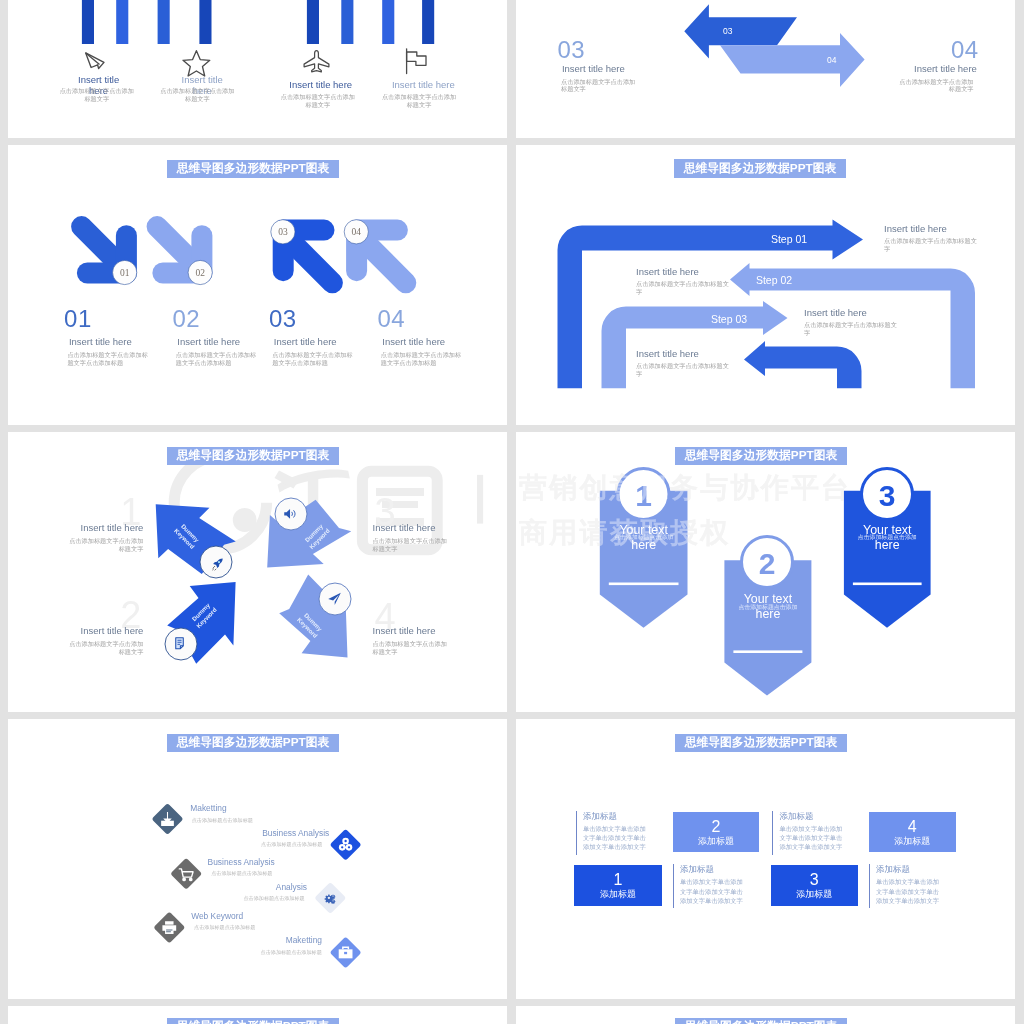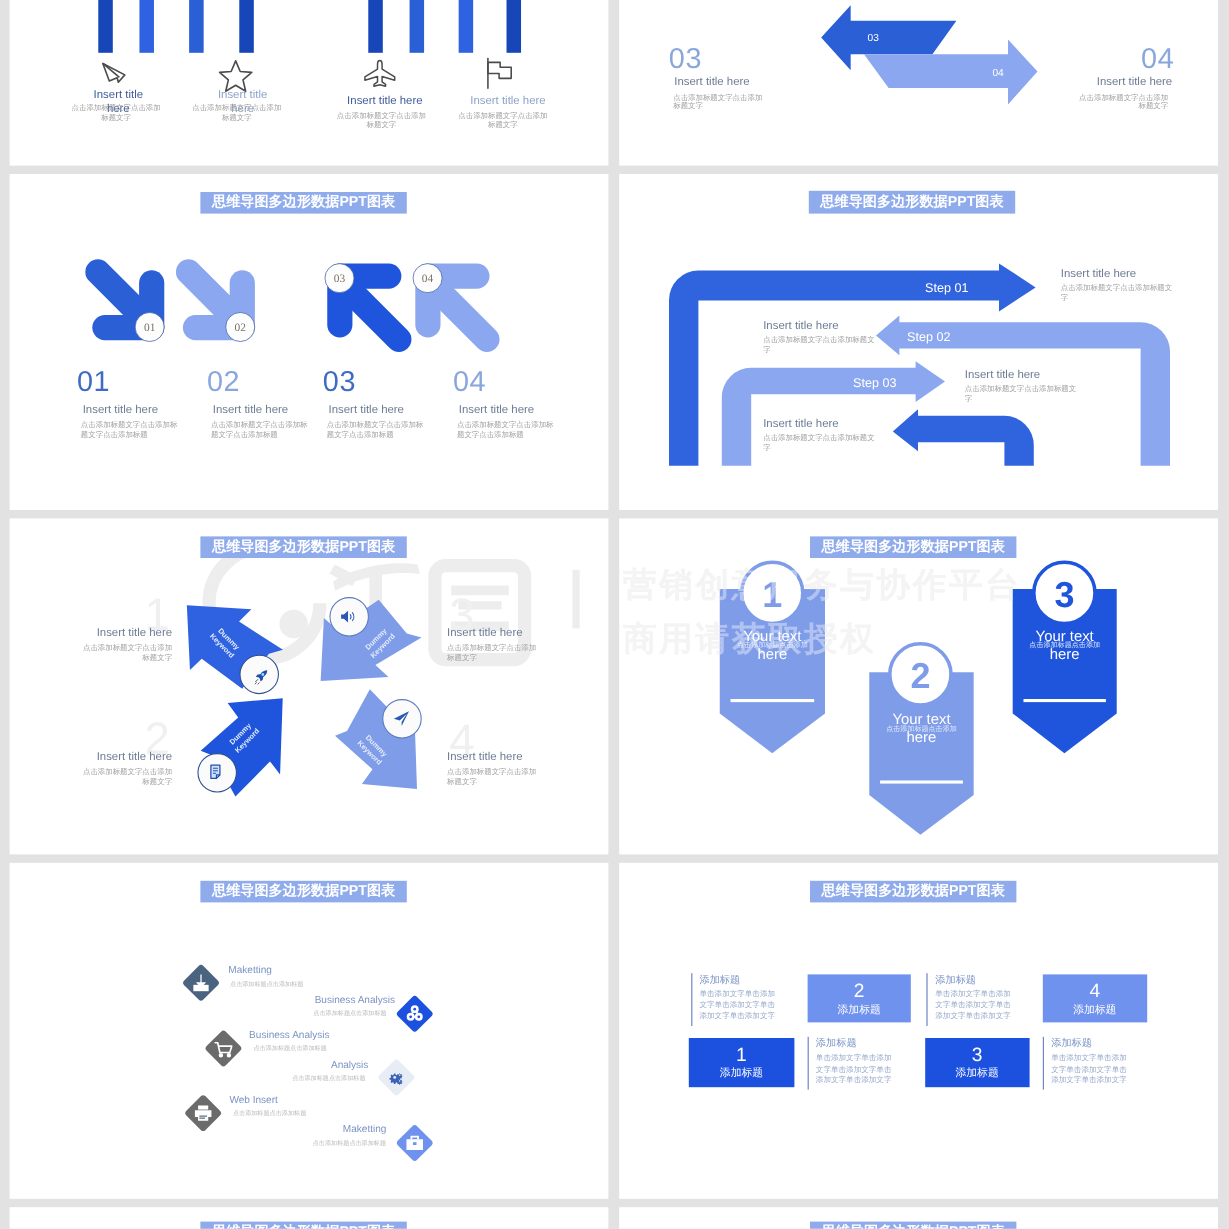--- a/index.html
+++ b/index.html
@@ -336,21 +336,21 @@
           </g>
   </svg>
   <div class="abs dlbl" style="left:182.3px;top:91.3px">Maketting</div>
   <div class="abs dsub" style="left:183.7px;top:104.8px">点击添加标题点击添加标题</div>
   <div class="abs dlbl" style="left:254.2px;top:116.4px">Business Analysis</div>
   <div class="abs dsub" style="left:253.1px;top:128.9px">点击添加标题点击添加标题</div>
   <div class="abs dlbl" style="left:199.6px;top:144.5px">Business Analysis</div>
   <div class="abs dsub" style="left:203.2px;top:158.0px">点击添加标题点击添加标题</div>
   <div class="abs dlbl" style="left:267.8px;top:169.6px">Analysis</div>
   <div class="abs dsub" style="left:235.5px;top:183.1px">点击添加标题点击添加标题</div>
-  <div class="abs dlbl" style="left:183.2px;top:199.1px">Web Insert</div>
+  <div class="abs dlbl" style="left:183.2px;top:199.1px">Web Keyword</div>
   <div class="abs dsub" style="left:186.1px;top:212.4px">点击添加标题点击添加标题</div>
   <div class="abs dlbl" style="left:277.7px;top:223.2px">Maketting</div>
   <div class="abs dsub" style="left:252.6px;top:236.5px">点击添加标题点击添加标题</div>
   </div>
 </div>
 
 <div class="slide" style="left:516px;top:719px;height:280px">
   <div class="abs" style="left:0;top:-7px;width:499px;height:281px">
   <div class="banner" style="left:159px;top:22px;width:172px;height:18px">思维导图多边形数据PPT图表</div>
   <div class="abs blk" style="left:58.2px;top:153.1px;width:87.4px;height:40.7px;background:#1c51e0">

